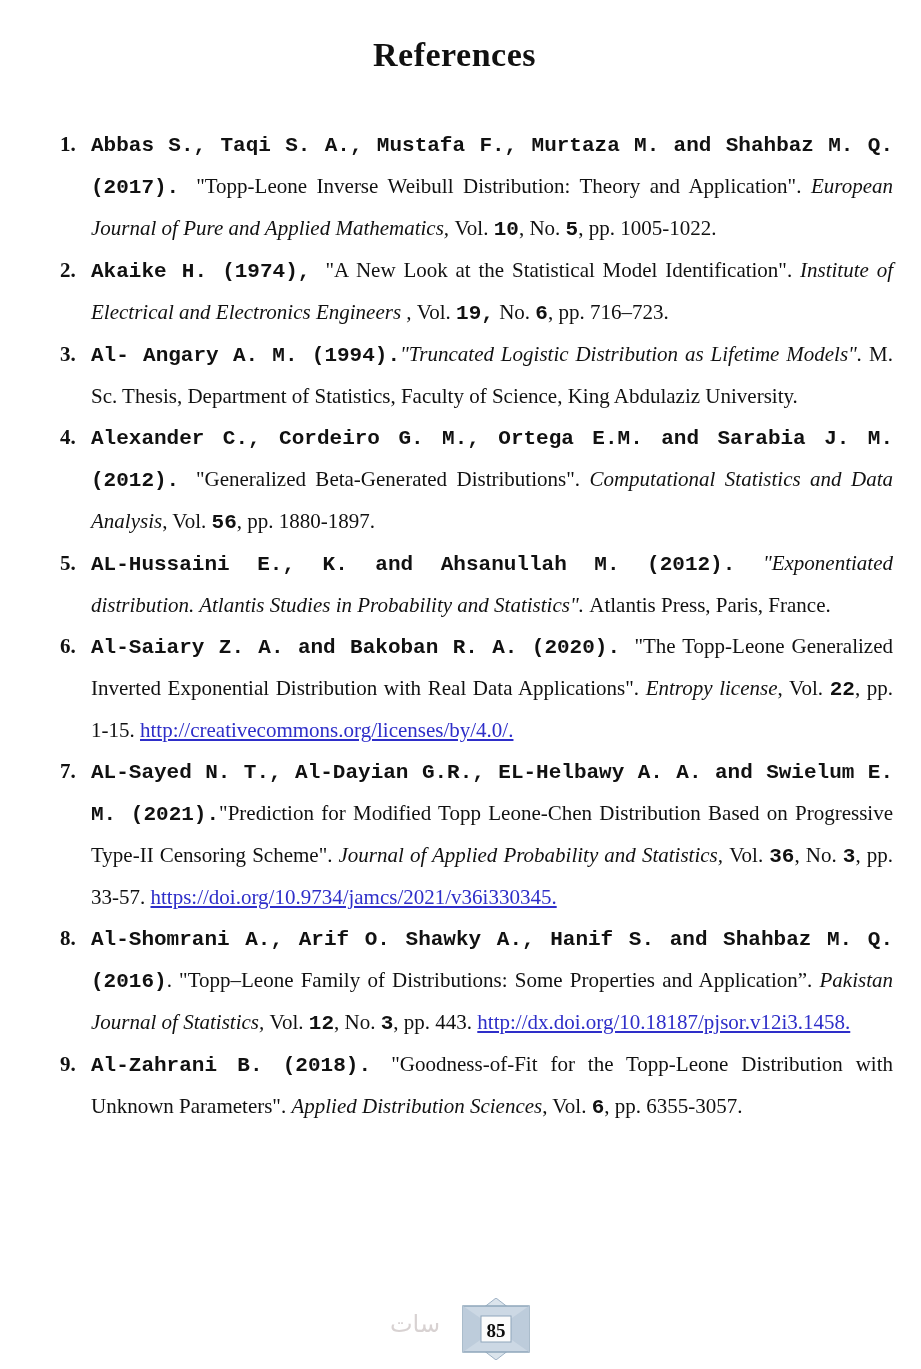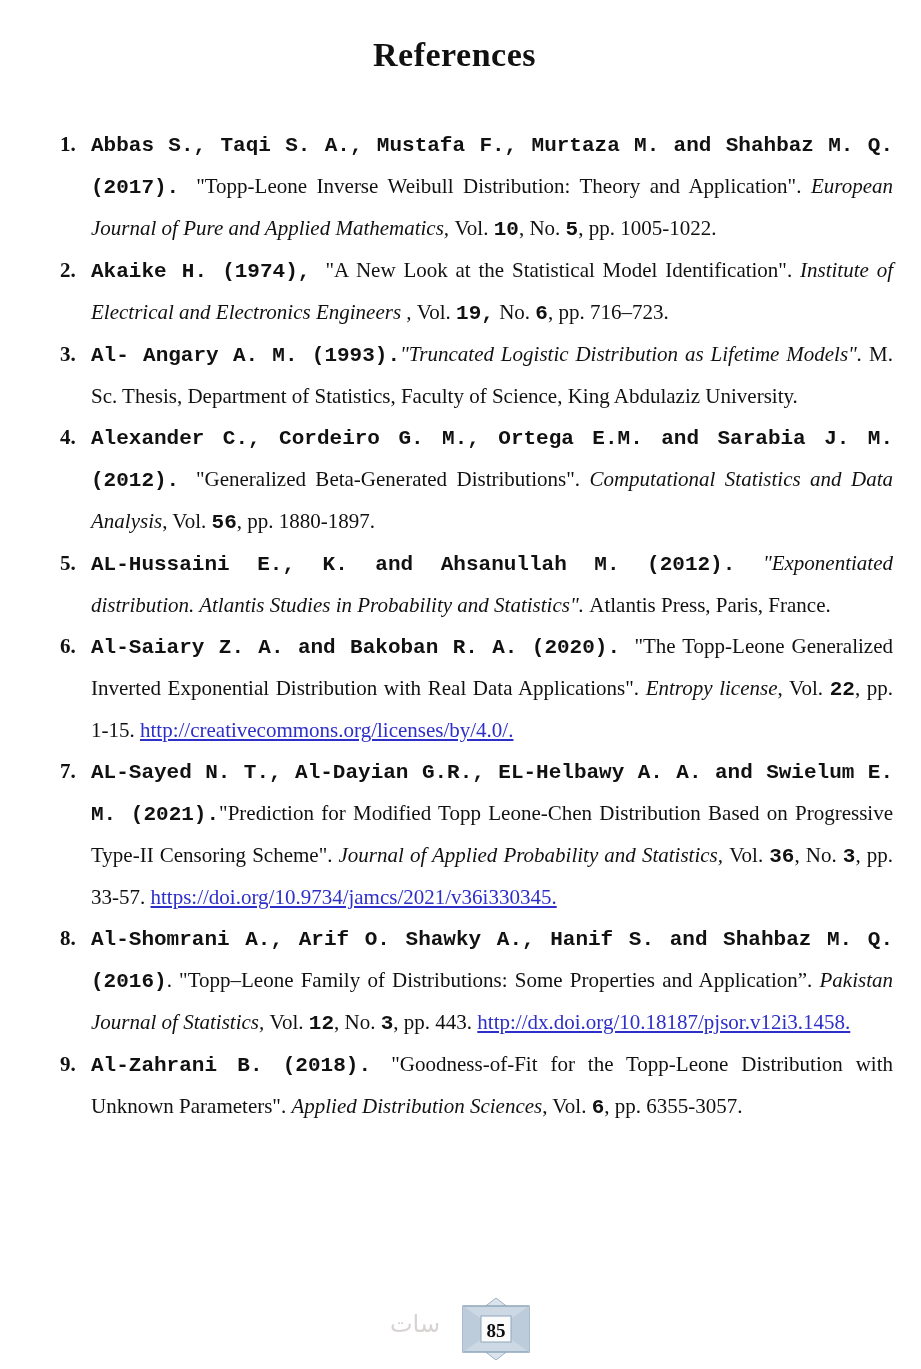--- a/index.html
+++ b/index.html
@@ -71,21 +71,21 @@
 </style>
 </head>
 <body>
 
 <div class="page">
   <h1 class="title">References</h1>
 
   <div class="ref-list">
       <div class="ref"><span class="ref-num">1.</span><span class="seg-bold">Abbas S., Taqi S. A., Mustafa F., Murtaza M. and Shahbaz M. Q. (2017). </span><span class="seg-normal">"Topp-Leone Inverse Weibull Distribution: Theory and Application". </span><span class="seg-italic">European Journal of Pure and Applied Mathematics, </span><span class="seg-normal">Vol. </span><span class="seg-bold">10</span><span class="seg-normal">, No. </span><span class="seg-bold">5</span><span class="seg-normal">, pp. 1005-1022.</span></div>
       <div class="ref"><span class="ref-num">2.</span><span class="seg-bold">Akaike H. (1974), </span><span class="seg-normal">"A New Look at the Statistical Model Identification". </span><span class="seg-italic">Institute of Electrical and Electronics Engineers , </span><span class="seg-normal">Vol. </span><span class="seg-bold">19,</span><span class="seg-normal"> No. </span><span class="seg-bold">6</span><span class="seg-normal">, pp. 716–723.</span></div>
-      <div class="ref"><span class="ref-num">3.</span><span class="seg-bold">Al- Angary A. M. (1993).</span><span class="seg-italic">"Truncated Logistic Distribution as Lifetime Models". </span><span class="seg-normal">M. Sc. Thesis, Department of Statistics, Faculty of Science, King Abdulaziz University.</span></div>
+      <div class="ref"><span class="ref-num">3.</span><span class="seg-bold">Al- Angary A. M. (1994).</span><span class="seg-italic">"Truncated Logistic Distribution as Lifetime Models". </span><span class="seg-normal">M. Sc. Thesis, Department of Statistics, Faculty of Science, King Abdulaziz University.</span></div>
       <div class="ref"><span class="ref-num">4.</span><span class="seg-bold">Alexander C., Cordeiro G. M., Ortega E.M. and Sarabia J. M. (2012). </span><span class="seg-normal">"Generalized Beta-Generated Distributions". </span><span class="seg-italic">Computational Statistics and Data Analysis</span><span class="seg-normal">, Vol. </span><span class="seg-bold">56</span><span class="seg-normal">, pp. 1880-1897.</span></div>
       <div class="ref"><span class="ref-num">5.</span><span class="seg-bold">AL-Hussaini E., K. and Ahsanullah M. (2012). </span><span class="seg-italic">"Exponentiated distribution. Atlantis Studies in Probability and Statistics". </span><span class="seg-normal">Atlantis Press, Paris, France.</span></div>
       <div class="ref"><span class="ref-num">6.</span><span class="seg-bold">Al-Saiary Z. A. and Bakoban R. A. (2020). </span><span class="seg-normal">"The Topp-Leone Generalized Inverted Exponential Distribution with Real Data Applications". </span><span class="seg-italic">Entropy license</span><span class="seg-normal">, Vol. </span><span class="seg-bold">22</span><span class="seg-normal">, pp. 1-15. </span><a class="seg-link" href="#">http://creativecommons.org/licenses/by/4.0/.</a></div>
       <div class="ref"><span class="ref-num">7.</span><span class="seg-bold">AL-Sayed N. T., Al-Dayian G.R., EL-Helbawy A. A. and Swielum E. M. (2021).</span><span class="seg-normal">"Prediction for Modified Topp Leone-Chen Distribution Based on Progressive Type-II Censoring Scheme". </span><span class="seg-italic">Journal of Applied Probability and Statistics, </span><span class="seg-normal">Vol. </span><span class="seg-bold">36</span><span class="seg-normal">, No. </span><span class="seg-bold">3</span><span class="seg-normal">, pp. 33-57. </span><a class="seg-link" href="#">https://doi.org/10.9734/jamcs/2021/v36i330345.</a></div>
       <div class="ref"><span class="ref-num">8.</span><span class="seg-bold">Al-Shomrani A., Arif O. Shawky A., Hanif S. and Shahbaz M. Q. (2016)</span><span class="seg-normal">. "Topp–Leone Family of Distributions: Some Properties and Application”. </span><span class="seg-italic">Pakistan Journal of Statistics, </span><span class="seg-normal">Vol. </span><span class="seg-bold">12</span><span class="seg-normal">, No. </span><span class="seg-bold">3</span><span class="seg-normal">, pp. 443. </span><a class="seg-link" href="#">http://dx.doi.org/10.18187/pjsor.v12i3.1458.</a></div>
       <div class="ref"><span class="ref-num">9.</span><span class="seg-bold">Al-Zahrani B. (2018). </span><span class="seg-normal">"Goodness-of-Fit for the Topp-Leone Distribution with Unknown Parameters". </span><span class="seg-italic">Applied Distribution Sciences</span><span class="seg-normal">, Vol. </span><span class="seg-bold">6</span><span class="seg-normal">, pp. 6355-3057.</span></div>
     </div>
 </div>
 
 <div class="footer">

